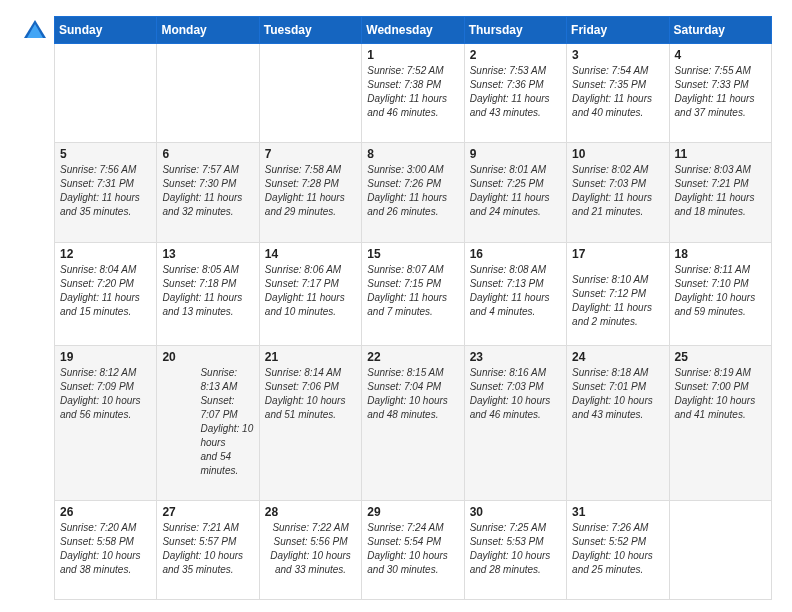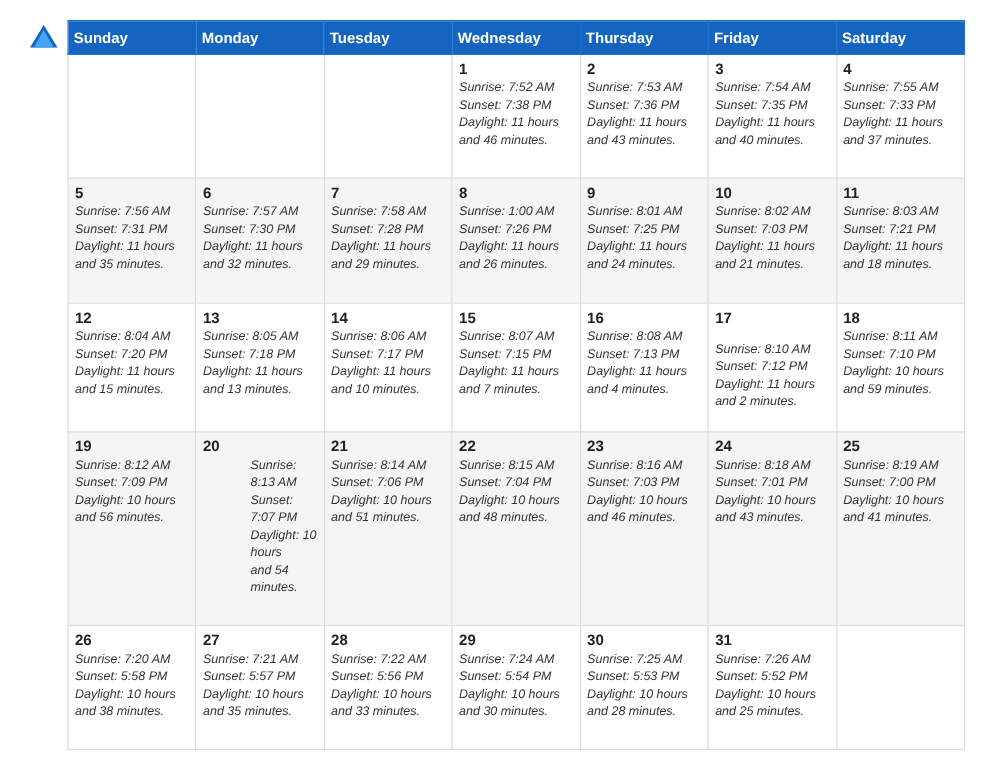--- a/index.html
+++ b/index.html
@@ -190,21 +190,21 @@
           </td>
           <td>
             <span class="day-num">7</span>
             <div class="day-info" style="white-space: pre-line;">Sunrise: 7:58 AM
 Sunset: 7:28 PM
 Daylight: 11 hours
 and 29 minutes.</div>
           </td>
           <td>
             <span class="day-num">8</span>
-            <div class="day-info" style="white-space: pre-line;">Sunrise: 1:00 AM
+            <div class="day-info" style="white-space: pre-line;">Sunrise: 3:00 AM
 Sunset: 7:26 PM
 Daylight: 11 hours
 and 26 minutes.</div>
           </td>
           <td>
             <span class="day-num">9</span>
             <div class="day-info" style="white-space: pre-line;">Sunrise: 8:01 AM
 Sunset: 7:25 PM
 Daylight: 11 hours
 and 24 minutes.</div>
@@ -336,21 +336,21 @@
           </td>
           <td>
             <span class="day-num">27</span>
             <div class="day-info" style="white-space: pre-line;">Sunrise: 7:21 AM
 Sunset: 5:57 PM
 Daylight: 10 hours
 and 35 minutes.</div>
           </td>
           <td>
             <span class="day-num">28</span>
-            <div class="day-info" style="white-space: pre-line;">Sunrise: 7:22 AM
+            <div class="day-info" style="white-space: pre-line; text-align: center;">Sunrise: 7:22 AM
 Sunset: 5:56 PM
 Daylight: 10 hours
 and 33 minutes.</div>
           </td>
           <td>
             <span class="day-num">29</span>
             <div class="day-info" style="white-space: pre-line;">Sunrise: 7:24 AM
 Sunset: 5:54 PM
 Daylight: 10 hours
 and 30 minutes.</div>

